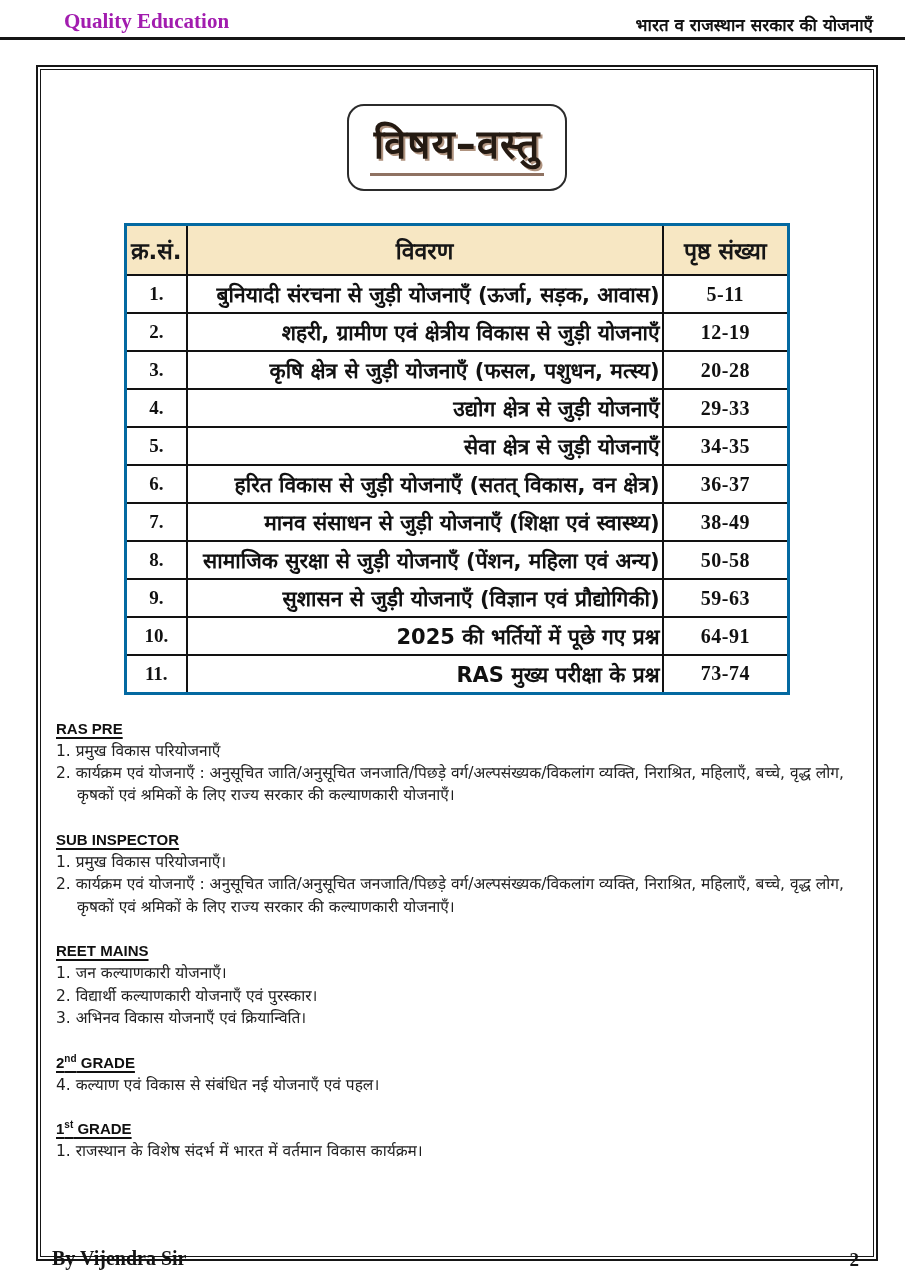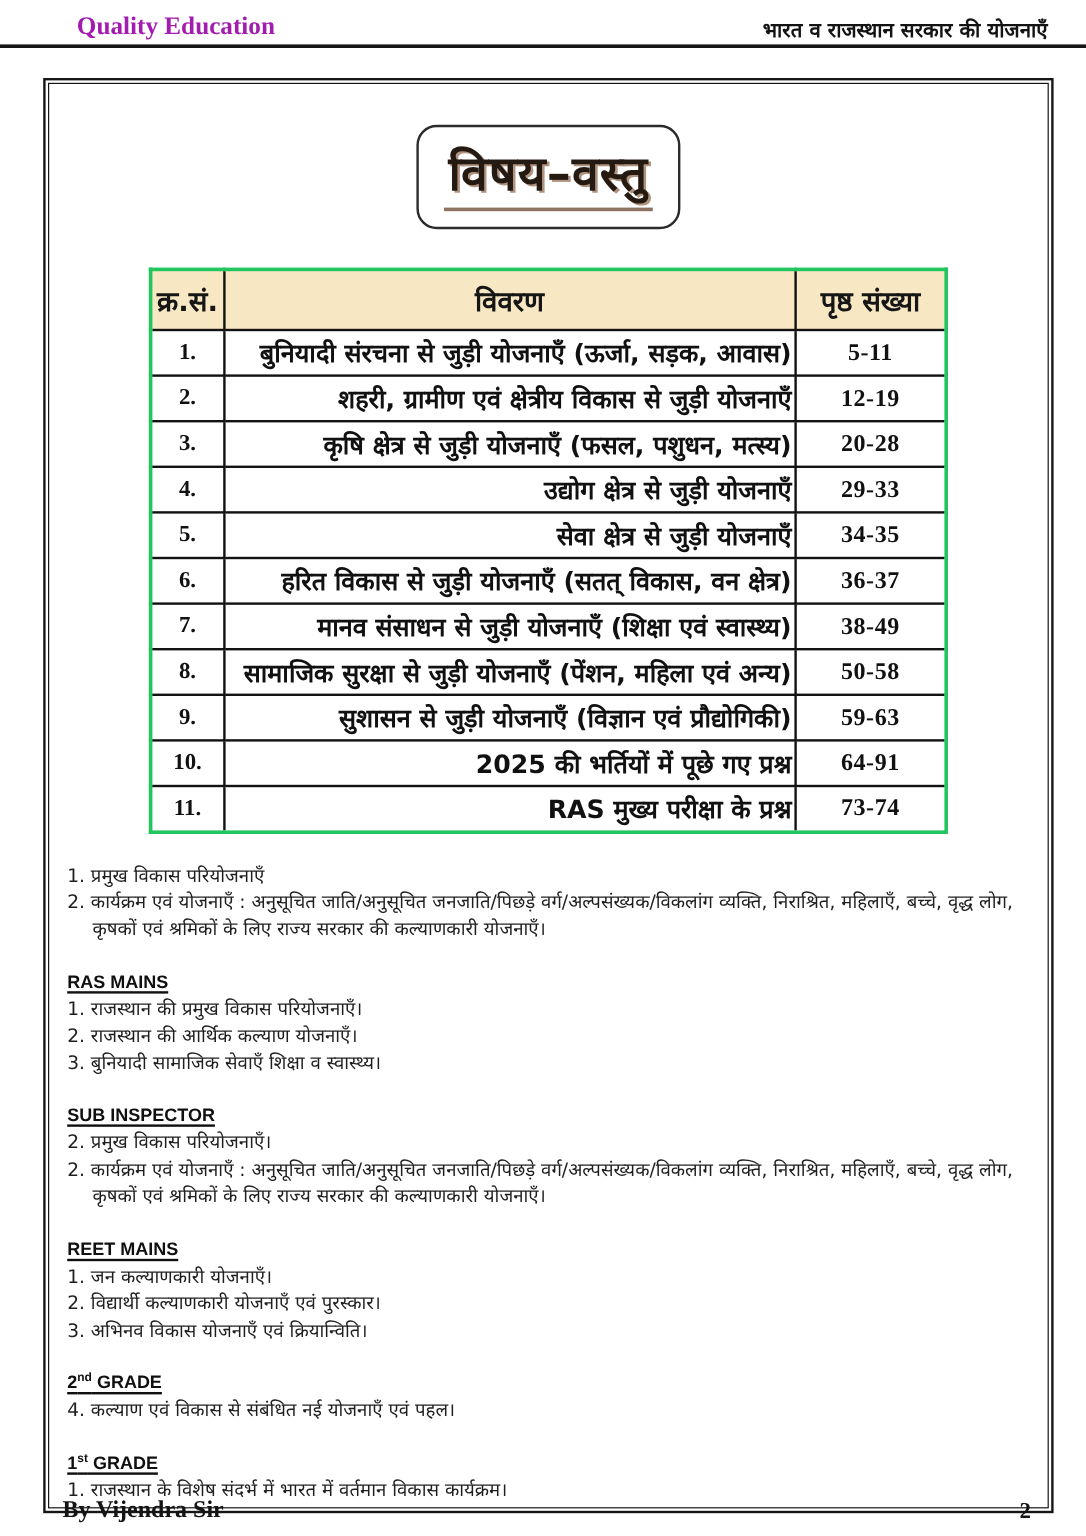--- a/index.html
+++ b/index.html
@@ -52,21 +52,21 @@
     font-size:40px; font-weight:bold;
     color:#241a12; letter-spacing:1px;
     text-shadow:2px 2px 0 #b09480;
     border-bottom:3px solid #8f7262;
     padding:0 4px 3px;
   }
   
   table.toc {
     border-collapse:collapse;
     margin:32px auto 0;
-    border:3px solid #22c55e;
+    border:3px solid #0369a1;
   }
   .toc th, .toc td { border:2.3px solid #121212; }
   .toc th {
     background:#f7e7c3;
     font-size:23px; font-weight:bold;
     padding:8px 4px; color:#161616;
   }
   .toc td { height:38px; padding:1px 2px; }
   .col-sn   { width:61px; }
   .col-desc { width:476px; }
@@ -189,34 +189,29 @@
           <td class="sn-cell">11.</td>
           <td class="desc-cell">RAS मुख्य परीक्षा के प्रश्न</td>
           <td class="pages-cell">73-74</td>
         </tr>
       </tbody>
     </table>
 
     <div class="sections">
 
       <div class="section">
+        <div class="section-title"><span>RAS PRE</span><sup></sup><span></span></div>
         <div class="item">1. प्रमुख विकास परियोजनाएँ</div>
         <div class="item">2. कार्यक्रम एवं योजनाएँ : अनुसूचित जाति/अनुसूचित जनजाति/पिछड़े वर्ग/अल्पसंख्यक/विकलांग व्यक्ति, निराश्रित, महिलाएँ, बच्चे, वृद्ध लोग, कृषकों एवं श्रमिकों के लिए राज्य सरकार की कल्याणकारी योजनाएँ।</div>
       </div>
 
-      <div class="section">
-        <div class="section-title"><span>RAS MAINS</span><sup></sup><span></span></div>
-        <div class="item">1. राजस्थान की प्रमुख विकास परियोजनाएँ।</div>
-        <div class="item">2. राजस्थान की आर्थिक कल्याण योजनाएँ।</div>
-        <div class="item">3. बुनियादी सामाजिक सेवाएँ शिक्षा व स्वास्थ्य।</div>
-      </div>
 
       <div class="section">
         <div class="section-title"><span>SUB INSPECTOR</span><sup></sup><span></span></div>
-        <div class="item">2. प्रमुख विकास परियोजनाएँ।</div>
+        <div class="item">1. प्रमुख विकास परियोजनाएँ।</div>
         <div class="item">2. कार्यक्रम एवं योजनाएँ : अनुसूचित जाति/अनुसूचित जनजाति/पिछड़े वर्ग/अल्पसंख्यक/विकलांग व्यक्ति, निराश्रित, महिलाएँ, बच्चे, वृद्ध लोग, कृषकों एवं श्रमिकों के लिए राज्य सरकार की कल्याणकारी योजनाएँ।</div>
       </div>
 
       <div class="section">
         <div class="section-title"><span>REET MAINS</span><sup></sup><span></span></div>
         <div class="item">1. जन कल्याणकारी योजनाएँ।</div>
         <div class="item">2. विद्यार्थी कल्याणकारी योजनाएँ एवं पुरस्कार।</div>
         <div class="item">3. अभिनव विकास योजनाएँ एवं क्रियान्विति।</div>
       </div>
 

